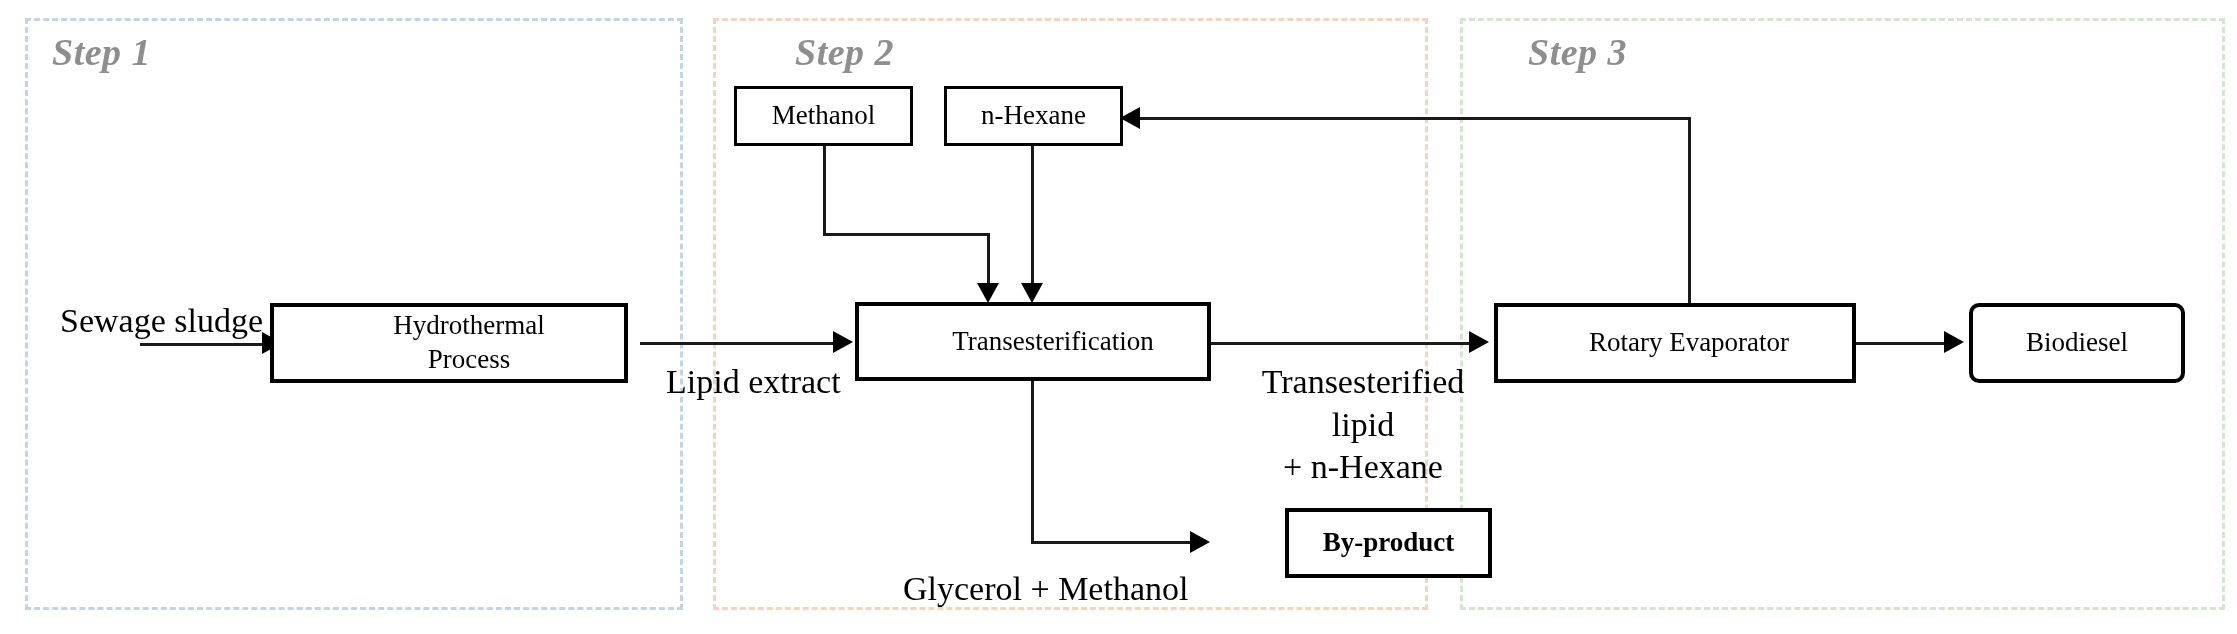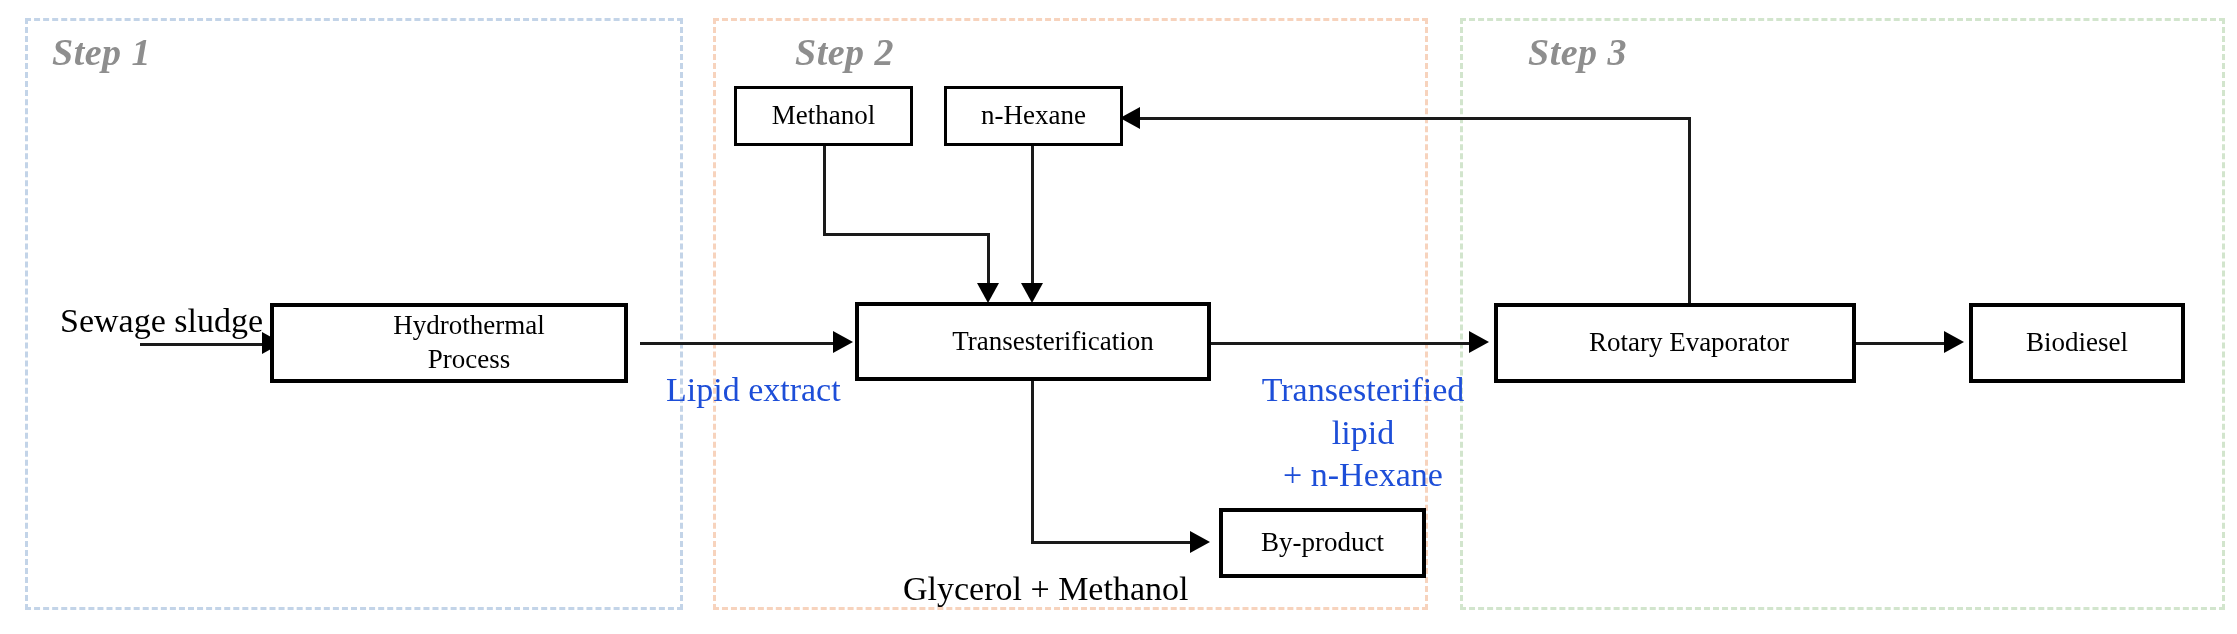--- a/index.html
+++ b/index.html
@@ -54,21 +54,21 @@
   
   .flow-label {
     position: absolute;
     white-space: nowrap;
     font-size: 34px;
     color: #000000;
     text-align: center;
     line-height: 1.25;
     z-index: 5;
   }
-  .flow-label.red { color: #1d4ed8; margin-top: 8px; }
+  .flow-label.red { color: #000000; }
   .flow-label.two-line { white-space: normal; }
   
   .hline {
     position: absolute;
     height: 0;
     border-top: 3px solid #1a1a1a;
     z-index: 2;
   }
   .vline {
     position: absolute;
@@ -156,25 +156,25 @@
   </div>
 
   <div class="node" style="left:855px; top:302px; width:356px; height:79px;padding-left:40px;">
     <span class="node-text">Transesterification</span>
   </div>
 
   <div class="node" style="left:1494px; top:303px; width:362px; height:80px;padding-left:28px;">
     <span class="node-text">Rotary Evaporator</span>
   </div>
 
-  <div class="node" style="left:1969px; top:303px; width:216px; height:80px;">
+  <div class="node" style="left:1969px; top:303px; width:216px; height:80px;border-radius:10px;">
     <span class="node-text">Biodiesel</span>
   </div>
 
-  <div class="node" style="left:1219px; top:508px; width:207px; height:70px;">
+  <div class="node" style="left:1285px; top:508px; width:207px; height:70px;font-weight:bold;">
     <span class="node-text">By-product</span>
   </div>
 
   <div class="flow-label" style="left:60px; top:300px;">Sewage sludge</div>
 
   <div class="flow-label red" style="left:666px; top:361px;">Lipid extract</div>
 
   <div class="flow-label" style="left:903px; top:568px;">Glycerol + Methanol</div>
 
   <div class="flow-label red two-line" style="left:1233px; top:361px; width:260px;">

